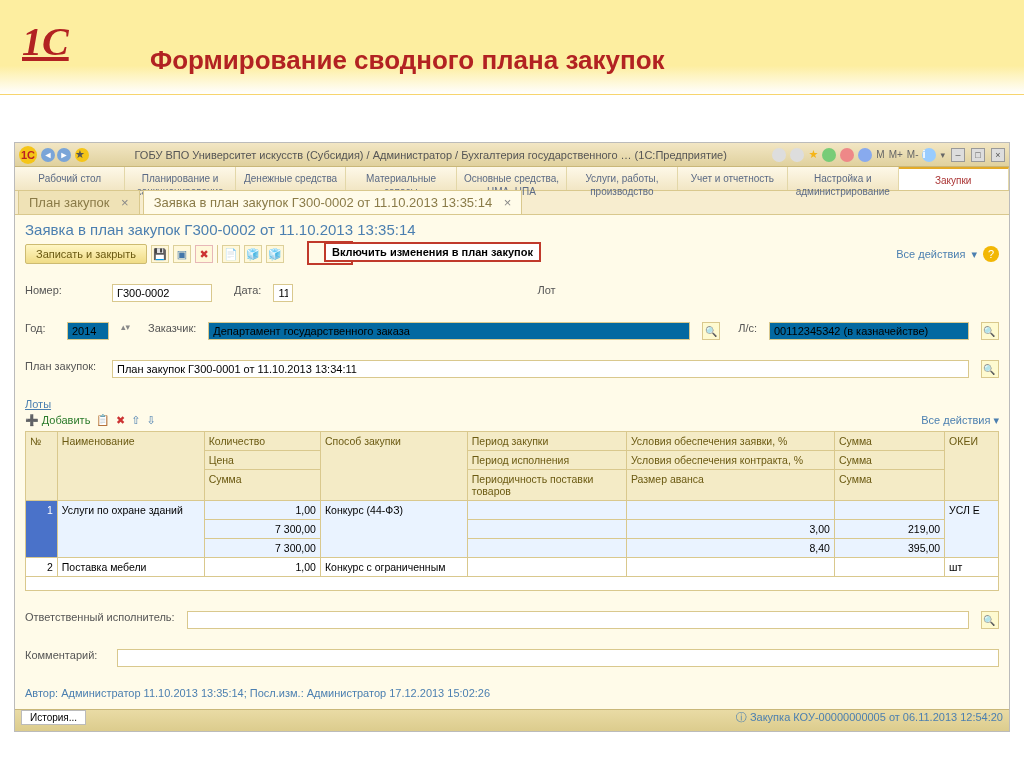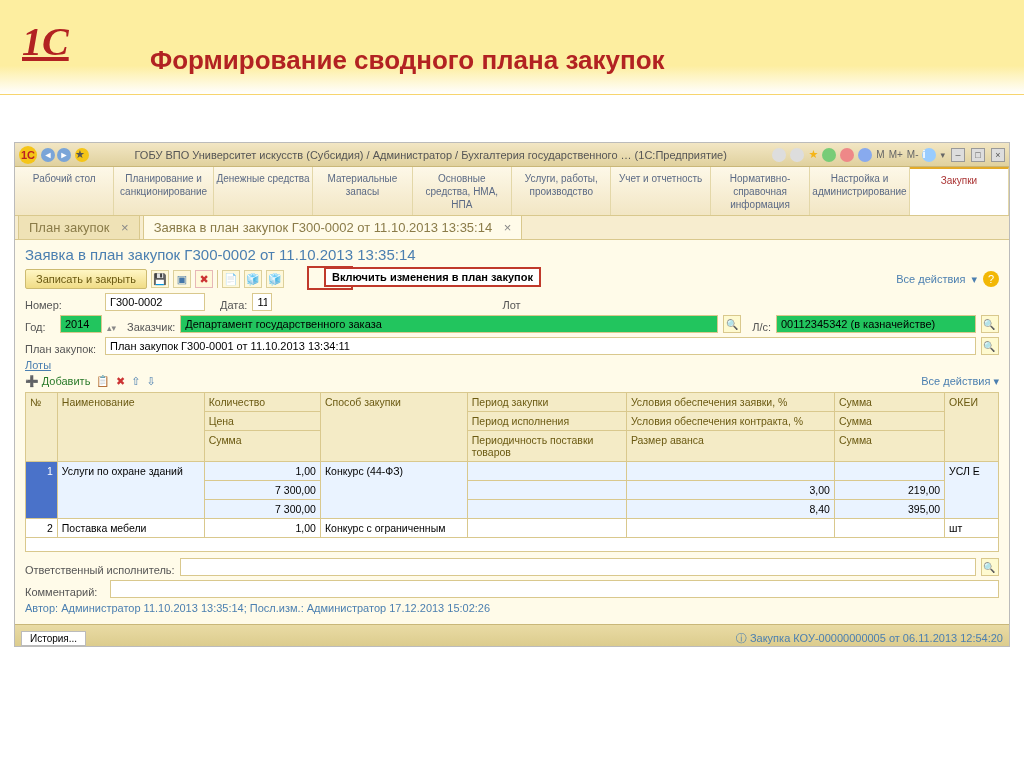--- a/index.html
+++ b/index.html
@@ -34,21 +34,21 @@
   }
   .tb-icon { width: 14px; height: 14px; border-radius: 50%; display: inline-block; }
   .tb-ico-1c { width:18px;height:18px;border-radius:50%;background:#f5c518;color:#b22;font-size:11px;font-weight:bold;display:inline-flex;align-items:center;justify-content:center; }
   .tb-nav { display:flex; gap:2px; }
   .tb-nav span { width:14px;height:14px;border-radius:50%;background:#7aa5d8;color:#fff;font-size:9px;display:inline-flex;align-items:center;justify-content:center; }
   .titlebar .title-text { flex:1; text-align:center; overflow:hidden; white-space:nowrap; }
   .win-ctl { width:14px;height:14px;border:1px solid #999;background:#ddd;font-size:9px;display:inline-flex;align-items:center;justify-content:center;margin-left:2px; }
 
   .topnav {
     background: linear-gradient(#fdf8e8,#f2e6c4); border-bottom:1px solid #d9c88d;
-    display:flex; height:49px;
+    display:flex; height:24px;
   }
   .topnav .tab {
     flex:1; text-align:center; font-size:10px; color:#5b6a85; padding:5px 2px;
     border-right:1px solid #e3d7a8; line-height:1.3;
   }
   .topnav .tab.active { background:#fff; color:#a33; border-top:2px solid #e3aa28; }
 
   .doctabs {
     background:#f7edcf; border-bottom:1px solid #d9c88d; height:24px;
     display:flex; align-items:flex-end; font-size:13px; color:#8a7b48;
@@ -73,24 +73,24 @@
   .callout {
     position:absolute; left:299px; top:-2px;
     background:#fff; border:2px solid #c0392b;
     font-size:11px; padding:2px 6px; white-space:nowrap;font-weight:bold;
   }
   .arrow-box {
     position:absolute; left:282px; top:-3px; width:46px; height:24px;
     border:2px solid #c0392b; pointer-events:none;
   }
 
-  .formrow { display:flex; align-items:flex-end; font-size:11px; color:#555; margin:4px 0; gap:5px; }
+  .formrow { display:flex; align-items:flex-start; font-size:11px; color:#555; margin:20px 0; gap:12px; }
   .formrow label { white-space:nowrap; }
   .formrow .inp { border:1px solid #d9c88d; background:#fff; padding:2px 4px; font-size:11px; }
-  .formrow .inp.yellow { background:#22c55e; }
+  .formrow .inp.yellow { background:#0369a1; }
   .formrow .mag { width:18px;height:18px;border:1px solid #d9c88d;background:#fefad0;display:inline-flex;align-items:center;justify-content:center;font-size:10px;color:#888; }
 
   .section-label { font-size:11px; color:#4b7fb0; text-decoration:underline; margin-top:4px; }
 
   .grid-toolbar { display:flex; align-items:center; gap:6px; font-size:11px; margin:4px 0; }
   .grid-toolbar .add { color:#2a7a2a; }
   .grid-toolbar .right { margin-left:auto; color:#4b7fb0; }
 
   table.grid { width:100%; border-collapse:collapse; font-size:10.5px; background:#fff; }
   table.grid th, table.grid td { border:1px solid #d9c88d; padding:3px 4px; text-align:left; vertical-align:top; }
@@ -100,21 +100,21 @@
   table.grid .selrow td { background:#eaf3ff; }
   table.grid .selrow td.sel { background:#4a72c9; }
 
   .belowgrid { border:1px solid #d9c88d; border-top:none; background:#fff; height:14px; margin-bottom:6px; }
 
   .footer-link { font-size:11px; color:#4b7fb0; margin:4px 0; }
   .footer-link.bold { font-weight:bold; text-decoration:underline; }
 
   .statusbar {
     background:linear-gradient(#e9dba5,#dccc8d); border-top:1px solid #c9b779;
-    height:22px; display:flex; align-items:flex-end; padding:0 6px;
+    height:22px; display:flex; align-items:flex-start; padding:0 6px;
     font-size:11px; color:#555; justify-content:space-between;
   }
   .statusbar .hist { background:#fff; border:1px solid #bbb; padding:1px 8px; font-size:10px; }
   .statusbar .right { color:#4b7fb0; }
 </style>
 </head>
 <body>
 
 <div class="slide-header">
   <div class="logo">1С</div>
@@ -148,21 +148,20 @@
   </div>
 
   <div class="topnav">
     <div class="tab">Рабочий стол</div>
     <div class="tab">Планирование и санкционирование</div>
     <div class="tab">Денежные средства</div>
     <div class="tab">Материальные запасы</div>
     <div class="tab">Основные средства, НМА, НПА</div>
     <div class="tab">Услуги, работы, производство</div>
     <div class="tab">Учет и отчетность</div>
-    <div class="tab">Нормативно-справочная информация</div>
     <div class="tab">Настройка и администрирование</div>
     <div class="tab active">Закупки</div>
   </div>
 
   <div class="doctabs">
     <div class="tab">
       <span>План закупок</span>
       <span class="close">×</span>
     </div>
     <div class="tab active">

